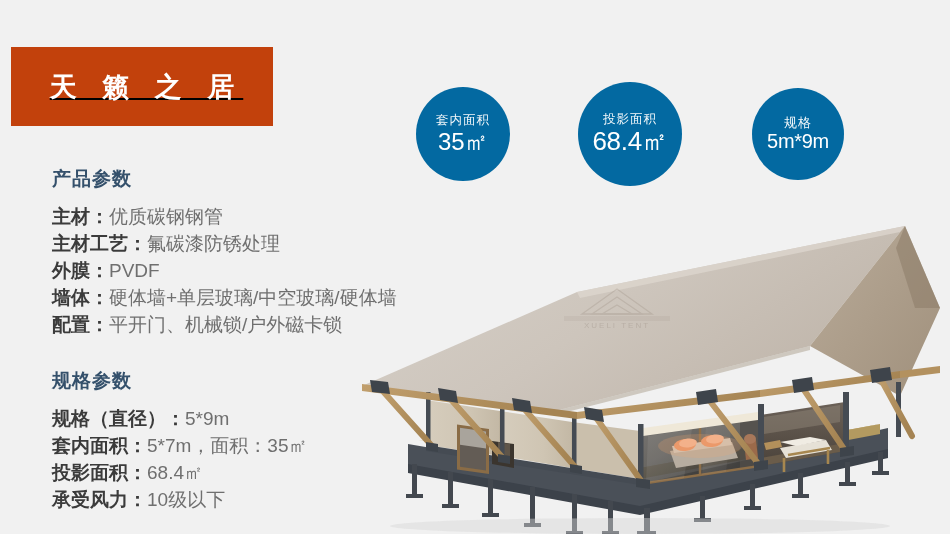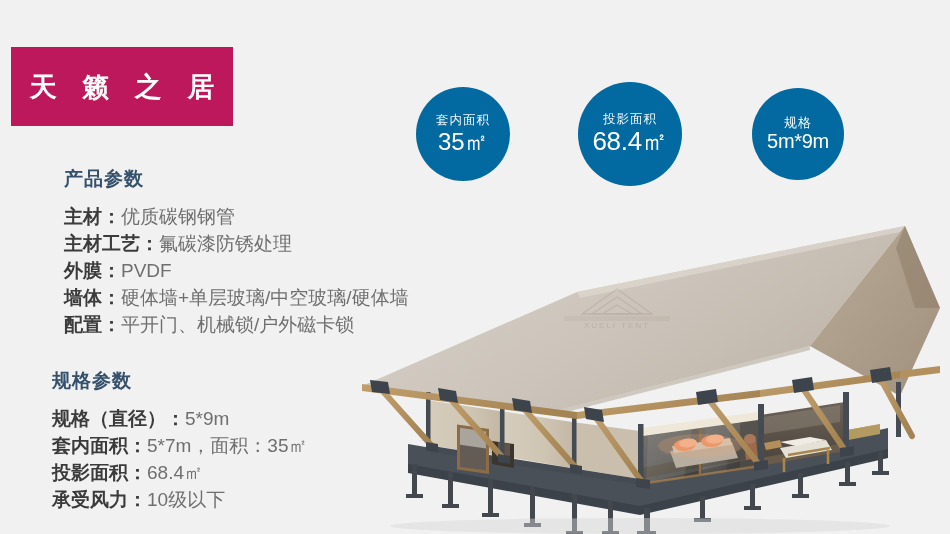--- a/index.html
+++ b/index.html
@@ -16,36 +16,36 @@
     position:relative;
     width:950px; height:534px;
     background:#f1f1f1;
     overflow:hidden;
   }
 
   
   .title-banner {
     position:absolute;
     left:11px; top:47px;
-    width:222px; height:79px;
-    background:#be185d;
-    display:flex; align-items:center; justify-content:center;
+    width:262px; height:79px;
+    background:#c2410c;
+    display:flex; align-items:center; justify-content:center;text-decoration:underline;
   }
   .title-banner .t {
     color:#ffffff;
     font-size:27px;
     font-weight:bold;
     letter-spacing:9px;
     text-indent:9px;
     white-space:nowrap;
     font-family:"Liberation Sans", sans-serif;
   }
 
   .section { position:absolute; left:52px; }
-  .section.a { top:166px;margin-left:12px; }
+  .section.a { top:166px; }
   .section.b { top:368px; }
 
   .section-head {
     color:#34506b;
     font-size:19px;
     font-weight:bold;
     letter-spacing:1px;
     margin-bottom:11px;
     white-space:nowrap;
   }

